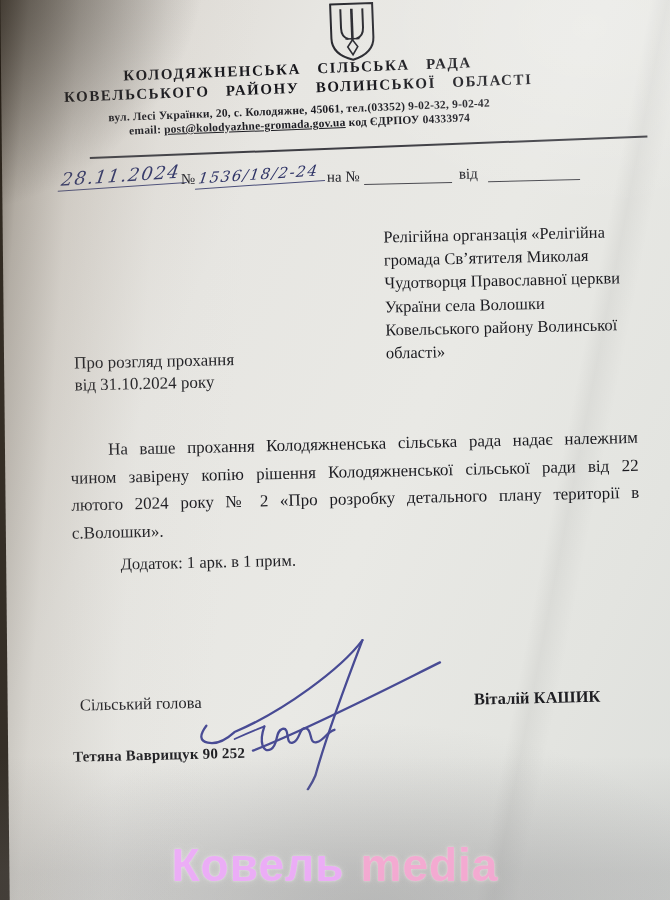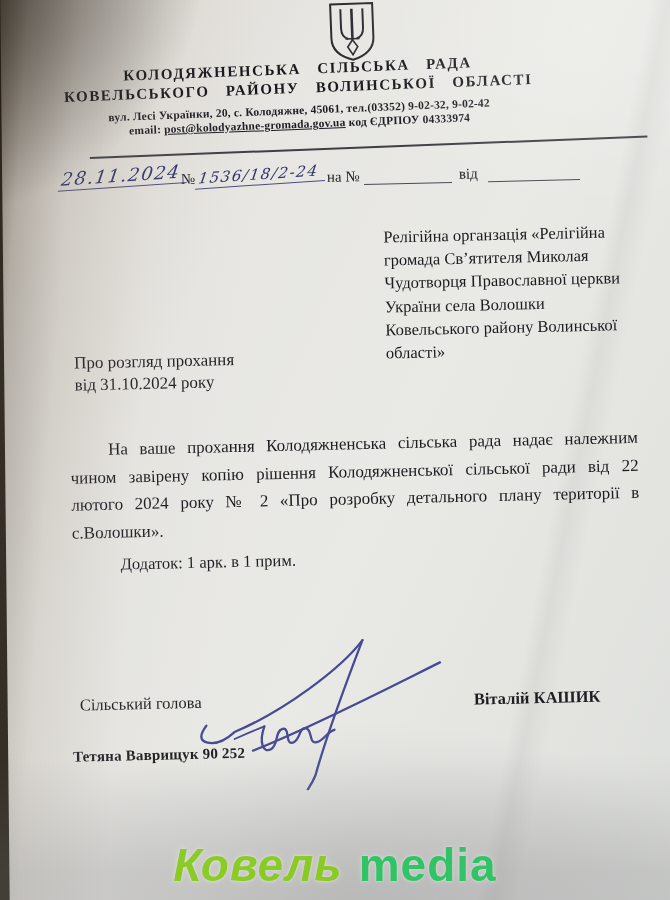--- a/index.html
+++ b/index.html
@@ -36,22 +36,22 @@
     background:
       radial-gradient(ellipse 430px 400px at -70px -40px, rgba(24,18,11,.78), rgba(24,18,11,0) 64%),
       linear-gradient(94deg, rgba(50,40,28,.55) 0%, rgba(88,78,64,.32) 4%, rgba(138,128,114,.17) 11%, rgba(196,192,184,.06) 23%, rgba(255,255,255,0) 36%),
       radial-gradient(ellipse 420px 300px at 88% 3%, rgba(255,255,255,.22), rgba(255,255,255,0) 62%),
       linear-gradient(to bottom, rgba(0,0,0,0) 84%, rgba(118,118,122,.22) 97%),
       radial-gradient(ellipse 520px 280px at 55% 102%, rgba(128,128,132,.28), rgba(128,128,132,0) 70%),
       linear-gradient(101deg, rgba(0,0,0,0) 77%, rgba(0,0,0,.045) 79%, rgba(0,0,0,0) 82%);}
   .watermark{position:absolute;left:0;right:0;top:838px;z-index:8;text-align:center;
     font-family:"Liberation Sans","DejaVu Sans",sans-serif;font-weight:bold;
     font-size:46px;letter-spacing:1px;opacity:.9;}
-  .wm1{color:#84cc16;text-shadow:0 0 2px rgba(235,235,235,.9),0 0 6px rgba(235,235,235,.55);font-style:italic;}
-  .wm2{color:#22c55e;text-shadow:0 0 2px rgba(240,228,228,.9),0 0 6px rgba(240,228,228,.5);margin-left:16px;}
+  .wm1{color:#f0abfc;text-shadow:0 0 2px rgba(235,235,235,.9),0 0 6px rgba(235,235,235,.55);}
+  .wm2{color:#f9a8d4;text-shadow:0 0 2px rgba(240,228,228,.9),0 0 6px rgba(240,228,228,.5);margin-left:16px;}
   svg{display:block;}
 </style>
 </head>
 <body>
 
 <div class="photo">
   <div class="paper">
     <div class="content">
 
       <div class="abs hdr" style="left:0;top:0;right:0;">

